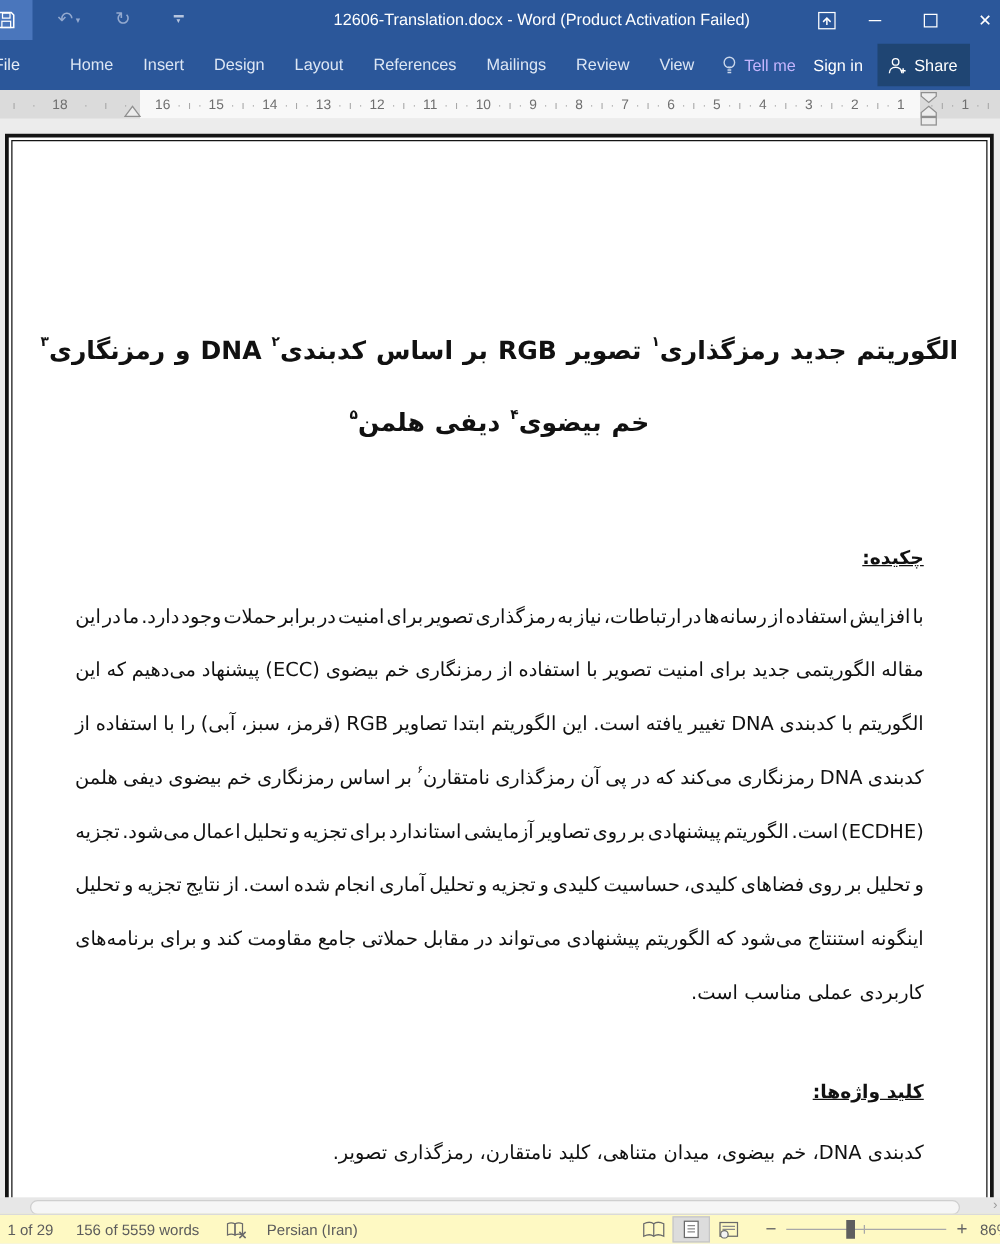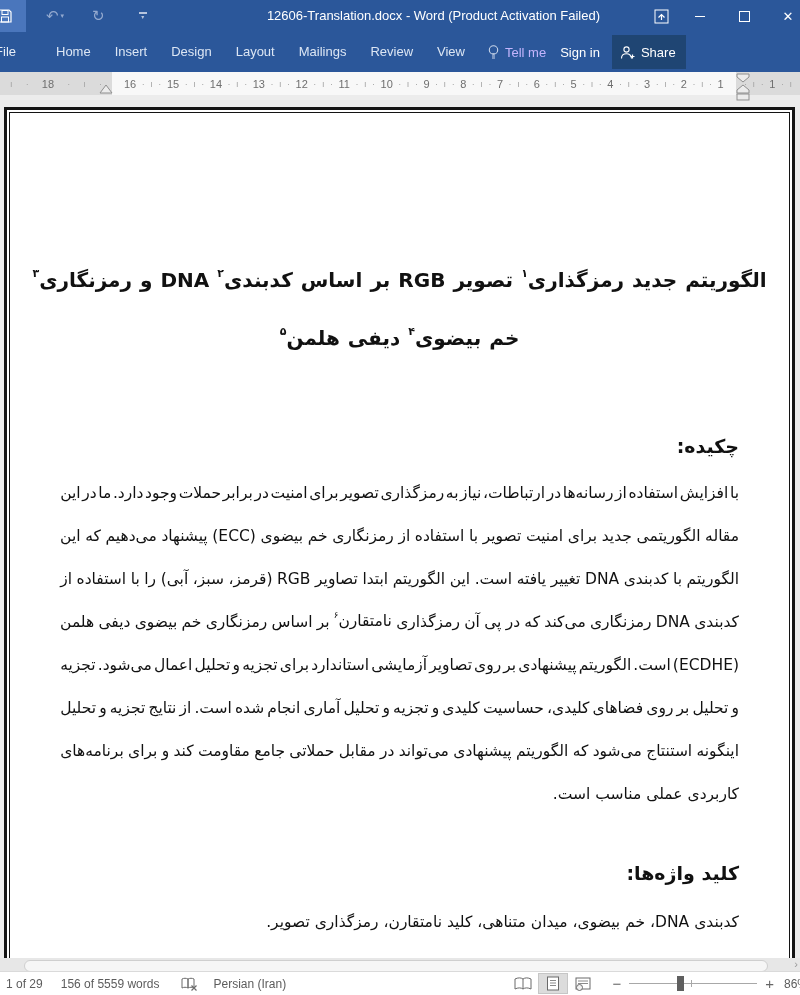--- a/index.html
+++ b/index.html
@@ -55,33 +55,33 @@
   .page{position:absolute;left:4px;right:5px;top:12px;height:1200px;background:#fff;border:3px solid #141414;}
   .page-inner{position:absolute;inset:2px;border:1px solid #141414;}
   .content{position:absolute;inset:0;padding:0 50px;direction:rtl;font-family:"DejaVu Sans",sans-serif;color:#111;}
   .line{display:flex;align-items:center;height:43px;font-size:15.5px;}
   .line.justify{justify-content:space-between;}
   .line.center{justify-content:center;gap:8px;}
   .line.start{justify-content:flex-start;gap:5px;}
   .doc-title{margin-top:138px;}
   .doc-title .line{height:58px;font-size:20px;font-weight:700;}
   sup{font-size:0.55em;position:relative;top:-2px;}
-  .heading{font-weight:700;font-size:19px;line-height:30px;height:30px;text-align:right;}
+  .heading{font-weight:700;font-size:15px;line-height:30px;height:30px;text-align:right;text-decoration:underline;}
   .h-abstract{margin-top:64px;}
   .abstract{margin-top:10px;}
   .h-keywords{margin-top:43px;}
   .keywords{margin-top:12px;}
 
   
   .hscroll{position:absolute;left:0;right:0;bottom:23px;height:14px;background:#e7e7e7;}
   .hthumb{position:absolute;left:24px;top:2px;width:742px;height:10px;background:#f6f6f6;border:1px solid #cfcfcf;border-radius:6px;}
   .harrow{position:absolute;right:2px;top:0;height:14px;line-height:13px;font-size:11px;color:#9a9a9a;}
 
   
-  .statusbar{position:absolute;left:0;right:0;bottom:0;height:23px;background:#ffffff;border-top:1px solid #dadada;display:flex;align-items:center;font-size:12px;color:#5c5c5c;margin-top:38px;}
+  .statusbar{position:absolute;left:0;right:0;bottom:0;height:23px;background:#fef9c3;border-top:1px solid #dadada;display:flex;align-items:center;font-size:12px;color:#5c5c5c;margin-top:38px;}
   .sb-page{margin-left:6px;white-space:nowrap;}
   .sb-words{margin-left:18px;white-space:nowrap;}
   .sb-proof{margin-left:22px;display:flex;align-items:center;}
   .sb-lang{margin-left:15px;white-space:nowrap;}
   .sb-views{margin-left:auto;display:flex;align-items:center;}
   .sb-viewbtn{width:30px;height:21px;display:flex;align-items:center;justify-content:center;}
   .sb-viewbtn.active{background:#dcdcdc;border:1px solid #c6c6c6;box-sizing:border-box;}
   .sb-zoomout{margin-left:14px;font-size:15px;color:#666;}
   .sb-slider{position:relative;width:128px;height:21px;margin-left:8px;}
   .sb-track{position:absolute;left:0;right:0;top:10px;border-top:1px solid #a8a8a8;}
@@ -135,20 +135,21 @@
 
   <div class="tabsrow">
     <div class="file-tab">
         <span>File</span>
       </div>
     <div id="ribbon-tabs" style="display:flex;margin-left:26px;">
         <div class="tab">Home</div>
         <div class="tab">Insert</div>
         <div class="tab">Design</div>
         <div class="tab">Layout</div>
+        <div class="tab">References</div>
         <div class="tab">Mailings</div>
         <div class="tab">Review</div>
         <div class="tab">View</div>
       </div>
     <div class="tellme">
       <svg width="13" height="16" viewBox="0 0 13 16">
           <circle cx="6.5" cy="6" r="4.2" fill="none" stroke="#c9d6ea" stroke-width="1.1"></circle>
           <path d="M5 12h3M5 14h3" stroke="#c9d6ea" stroke-width="1.1"></path>
           <path d="M5.2 9.8h2.6" stroke="#c9d6ea" stroke-width="1.1"></path>
         </svg>

